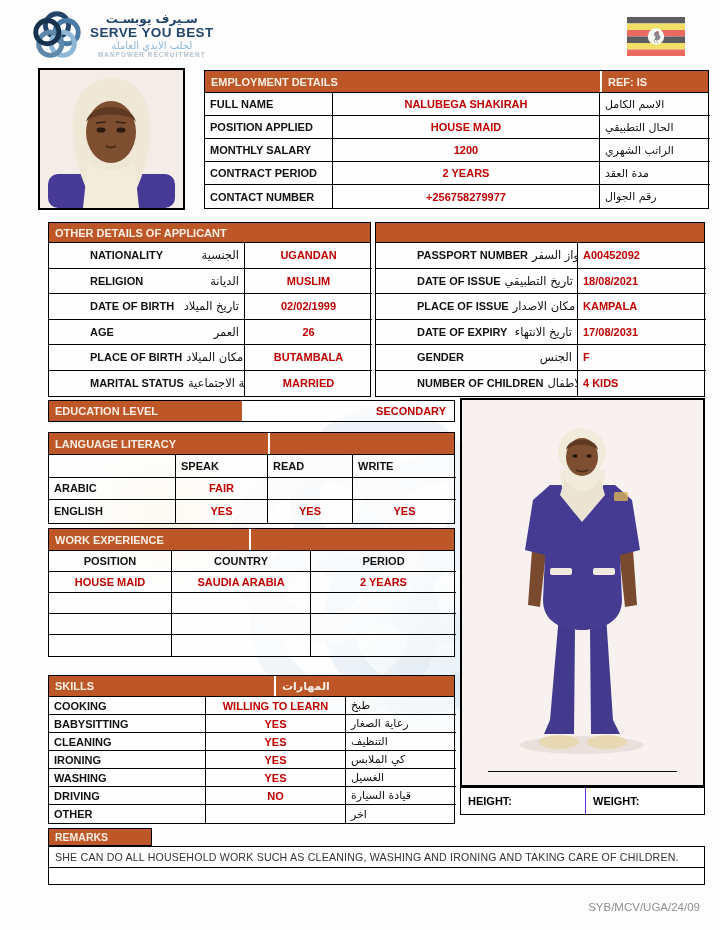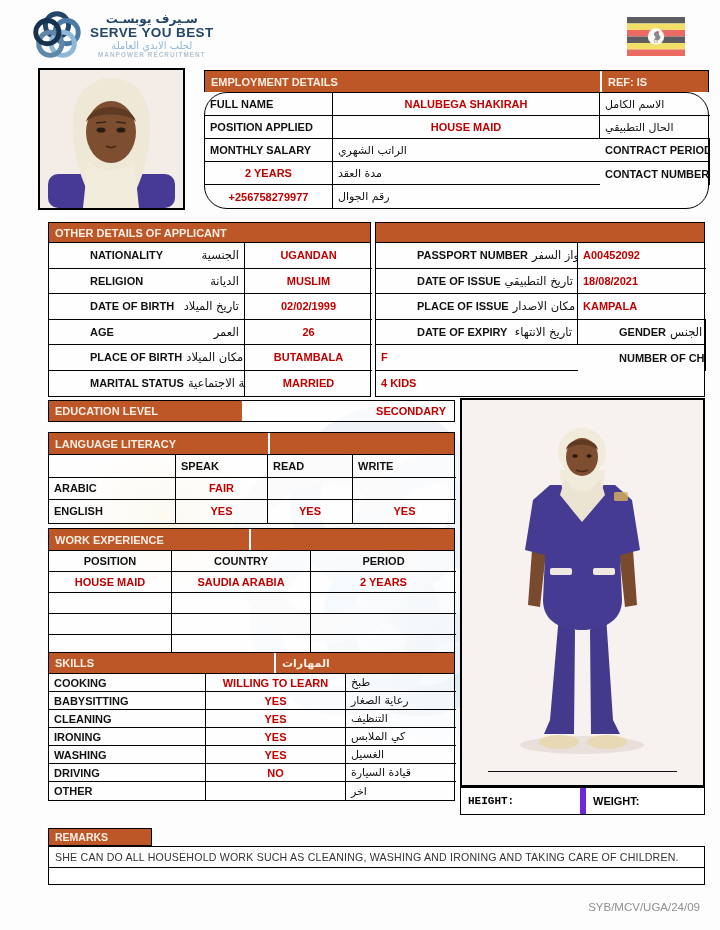--- a/index.html
+++ b/index.html
@@ -36,46 +36,46 @@
   .lbl{font-weight:bold;color:#111;}
   .val{justify-content:center;color:#C00000;font-weight:bold;}
   .arb{font-family:"DejaVu Sans",sans-serif;direction:rtl;justify-content:flex-end;font-size:11.5px;color:#111;}
   .dual{justify-content:space-between;gap:4px;}
   .dual .en{font-weight:bold;color:#111;padding-left:36px;}
   .dual .ar{font-family:"DejaVu Sans",sans-serif;direction:rtl;font-size:11.5px;color:#111;}
   .colh{font-weight:bold;color:#111;}
   .cen{justify-content:center;}
   
   .t-emp{left:204px;top:70px;width:505px;}
-  .t-emp .tbl{grid-template-columns:128px 267px 110px;grid-auto-rows:23px;border-radius:23px;}
+  .t-emp .tbl{grid-template-columns:128px 267px 110px;grid-auto-rows:23px;}
   .t-other-l{left:48px;top:222px;width:323px;}
   .t-other-l .tbl{grid-template-columns:196px 127px;grid-auto-rows:25.5px;}
   .t-other-r{left:375px;top:222px;width:330px;}
   .t-other-r .tbl{grid-template-columns:202px 128px;grid-auto-rows:25.5px;}
   .t-other-l .shdr,.t-other-r .shdr{height:20px;}
   .t-edu{left:48px;top:400px;width:407px;height:22px;display:flex;border:1.5px solid #000;box-sizing:border-box;background:rgba(255,255,255,.55);}
   .t-edu .h1{background:#BE5727;color:#FBEEE4;font-weight:bold;font-size:11px;display:flex;align-items:center;
        padding:0 6px;flex:0 0 195px;box-sizing:border-box;border-right:2px solid #fff;}
   .t-edu .v{flex:1;display:flex;align-items:center;justify-content:flex-end;padding:0 8px;
        color:#C00000;font-weight:bold;font-size:11px;}
   .t-lang{left:48px;top:432px;width:407px;}
   .t-lang .tbl{grid-template-columns:127px 92px 85px 103px;grid-auto-rows:22.6px;}
   .t-work{left:48px;top:528px;width:407px;}
   .t-work .tbl{grid-template-columns:123px 139px 145px;grid-auto-rows:21px;}
-  .t-skill{left:48px;top:652px;width:407px;}
+  .t-skill{left:48px;top:675px;width:407px;}
   .t-skill .shdr{height:21px;}
   .t-skill .tbl{grid-template-columns:157px 140px 110px;grid-auto-rows:18px;}
   .t-skill .shdr .h2{justify-content:flex-end;font-family:"DejaVu Sans",sans-serif;direction:rtl;}
   
   .portrait{left:38px;top:68px;width:147px;height:142px;border:2px solid #000;box-sizing:border-box;background:#f3ebe7;}
   .bodybox{left:460px;top:398px;width:245px;height:389px;border:2px solid #000;box-sizing:border-box;background:#f7f2f0;}
   .sigline{position:absolute;left:26px;right:26px;bottom:13px;border-top:1.5px solid #111;}
   .hwrow{left:460px;top:787px;width:245px;height:28px;display:flex;border:1.5px solid #000;box-sizing:border-box;background:#fff;}
   .hwrow .cell{display:flex;align-items:center;padding:0 7px;font-size:11px;font-weight:bold;box-sizing:border-box;}
-  .hwrow .cell:first-child{flex:0 0 125px;border-right:6px solid #6d28d9;font-family:Liberation Mono, monospace;}
+  .hwrow .cell:first-child{flex:0 0 125px;border-right:1px solid #6d28d9;}
   .hwrow .cell:last-child{flex:1;}
   .hwrow .hv{font-weight:bold;color:#C00000;margin-left:5px;}
   
   .rem-tab{left:48px;top:828px;width:104px;height:18px;background:#BE5727;border:1px solid #000;
        box-sizing:border-box;color:#FBEEE4;font-weight:bold;font-size:10.5px;display:flex;align-items:center;padding:0 6px;}
   .rem-box{left:48px;top:846px;width:657px;border:1.5px solid #000;box-sizing:border-box;background:rgba(255,255,255,.7);}
   .rem-box .line1{height:20px;border-bottom:1px solid #000;display:flex;align-items:center;
        padding:0 6px;font-size:10.6px;color:#333;letter-spacing:.2px;white-space:nowrap;overflow:hidden;}
   .rem-box .line2{height:16px;}
   
@@ -152,20 +152,21 @@
       <div class="h2 wdiv">REF: IS</div>
     </div>
     <div class="tbl">
       <div class="lbl">FULL NAME</div>
       <div class="val">NALUBEGA SHAKIRAH</div>
       <div class="arb lc">الاسم الكامل</div>
       <div class="lbl">POSITION APPLIED</div>
       <div class="val">HOUSE MAID</div>
       <div class="arb lc">الحال التطبيقي</div>
       <div class="lbl">MONTHLY SALARY</div>
+      <div class="val">1200</div>
       <div class="arb lc">الراتب الشهري</div>
       <div class="lbl">CONTRACT PERIOD</div>
       <div class="val">2 YEARS</div>
       <div class="arb lc">مدة العقد</div>
       <div class="lbl lr">CONTACT NUMBER</div>
       <div class="val lr">+256758279977</div>
       <div class="arb lc lr">رقم الجوال</div>
     </div>
   </div>
 
@@ -224,20 +225,21 @@
       <div class="val lc" style="justify-content:flex-start;">18/08/2021</div>
       <div class="dual">
           <span class="en">PLACE OF ISSUE</span>
           <span class="ar">مكان الاصدار</span>
         </div>
       <div class="val lc" style="justify-content:flex-start;">KAMPALA</div>
       <div class="dual">
           <span class="en">DATE OF EXPIRY</span>
           <span class="ar">تاريخ الانتهاء</span>
         </div>
+      <div class="val lc" style="justify-content:flex-start;">17/08/2031</div>
       <div class="dual">
           <span class="en">GENDER</span>
           <span class="ar">الجنس</span>
         </div>
       <div class="val lc" style="justify-content:flex-start;">F</div>
       <div class="dual lr">
           <span class="en">NUMBER OF CHILDREN</span>
           <span class="ar">عدد الاطفال</span>
         </div>
       <div class="val lc lr" style="justify-content:flex-start;">4 KIDS</div>

